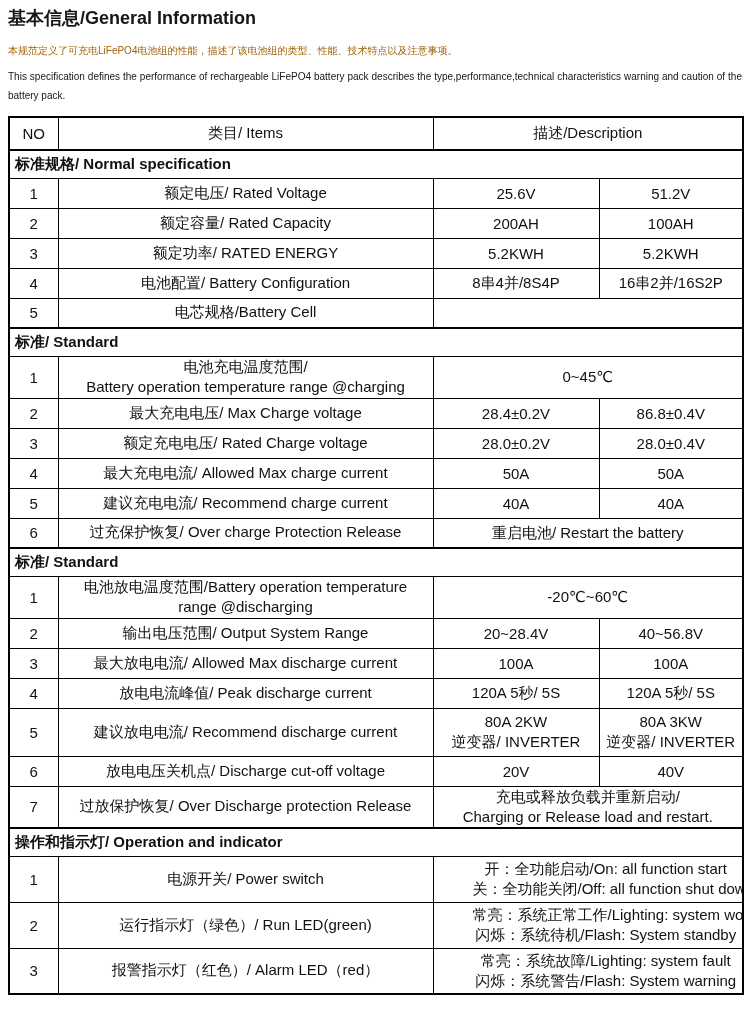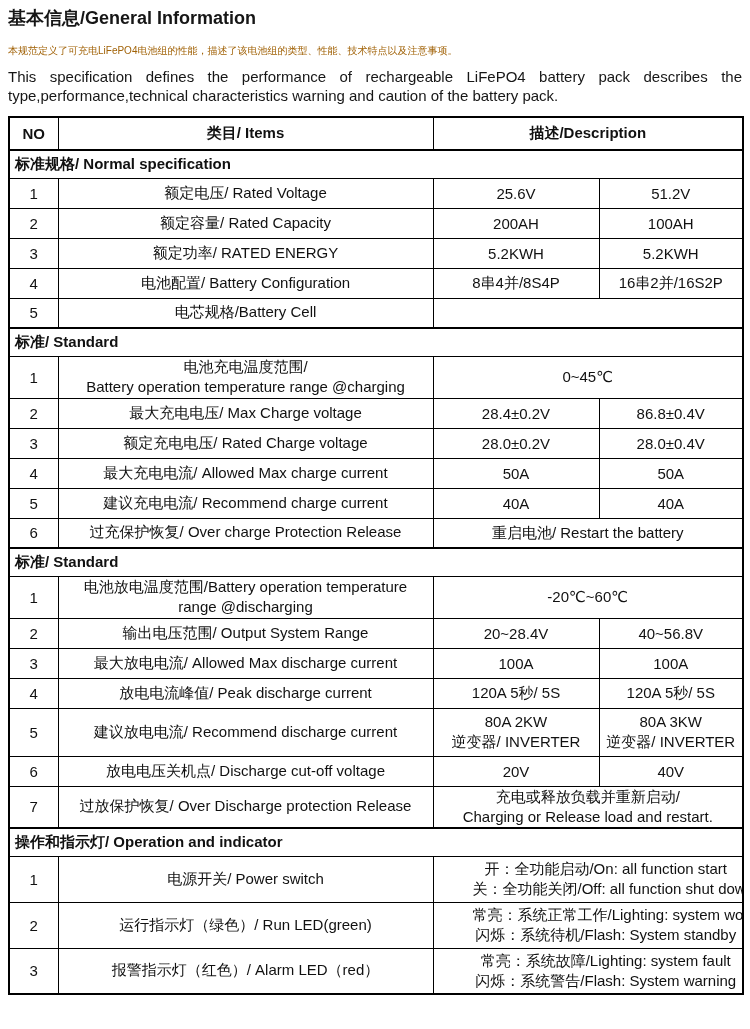--- a/index.html
+++ b/index.html
@@ -12,32 +12,32 @@
   .page{padding:6px 8px 14px 8px;}
   .doc-heading{
     font-size:18px;line-height:24px;font-weight:bold;margin:0;color:#161616;
   }
   .doc-heading.second{margin-top:10px;}
   .para-cn{
     font-size:10px;line-height:20px;margin:11px 0 7px 0;color:#a16207;
     white-space:nowrap;
   }
   .para-en{
-    font-size:15px;line-height:18.5px;margin:7px 0 0 0;color:#161616;
+    font-size:10px;line-height:18.5px;margin:7px 0 0 0;color:#161616;
     text-align:justify;
   }
   table.spec{
     border-collapse:collapse;table-layout:fixed;width:734px;
     margin-top:11px;border:2px solid #000;
   }
   .spec th,.spec td{
     border:1px solid #000;padding:0 3px;text-align:center;
     font-size:15px;color:#111;overflow:hidden;vertical-align:middle;
   }
-  .spec thead th{font-weight:bold;height:31px;}
+  .spec thead th{font-weight:normal;height:31px;}
   .section-cell{
     text-align:left !important;font-weight:bold;
     padding-left:5px !important;border-top:2px solid #000 !important;
     font-size:15px;
   }
   .no-cell{font-size:14.5px;}
   .item-cell div,.val-cell div{line-height:20px;}
   .small-cell{font-size:12.5px;white-space:nowrap;}
   .small-cell div{line-height:20px;margin-left:36px;}
 </style>

